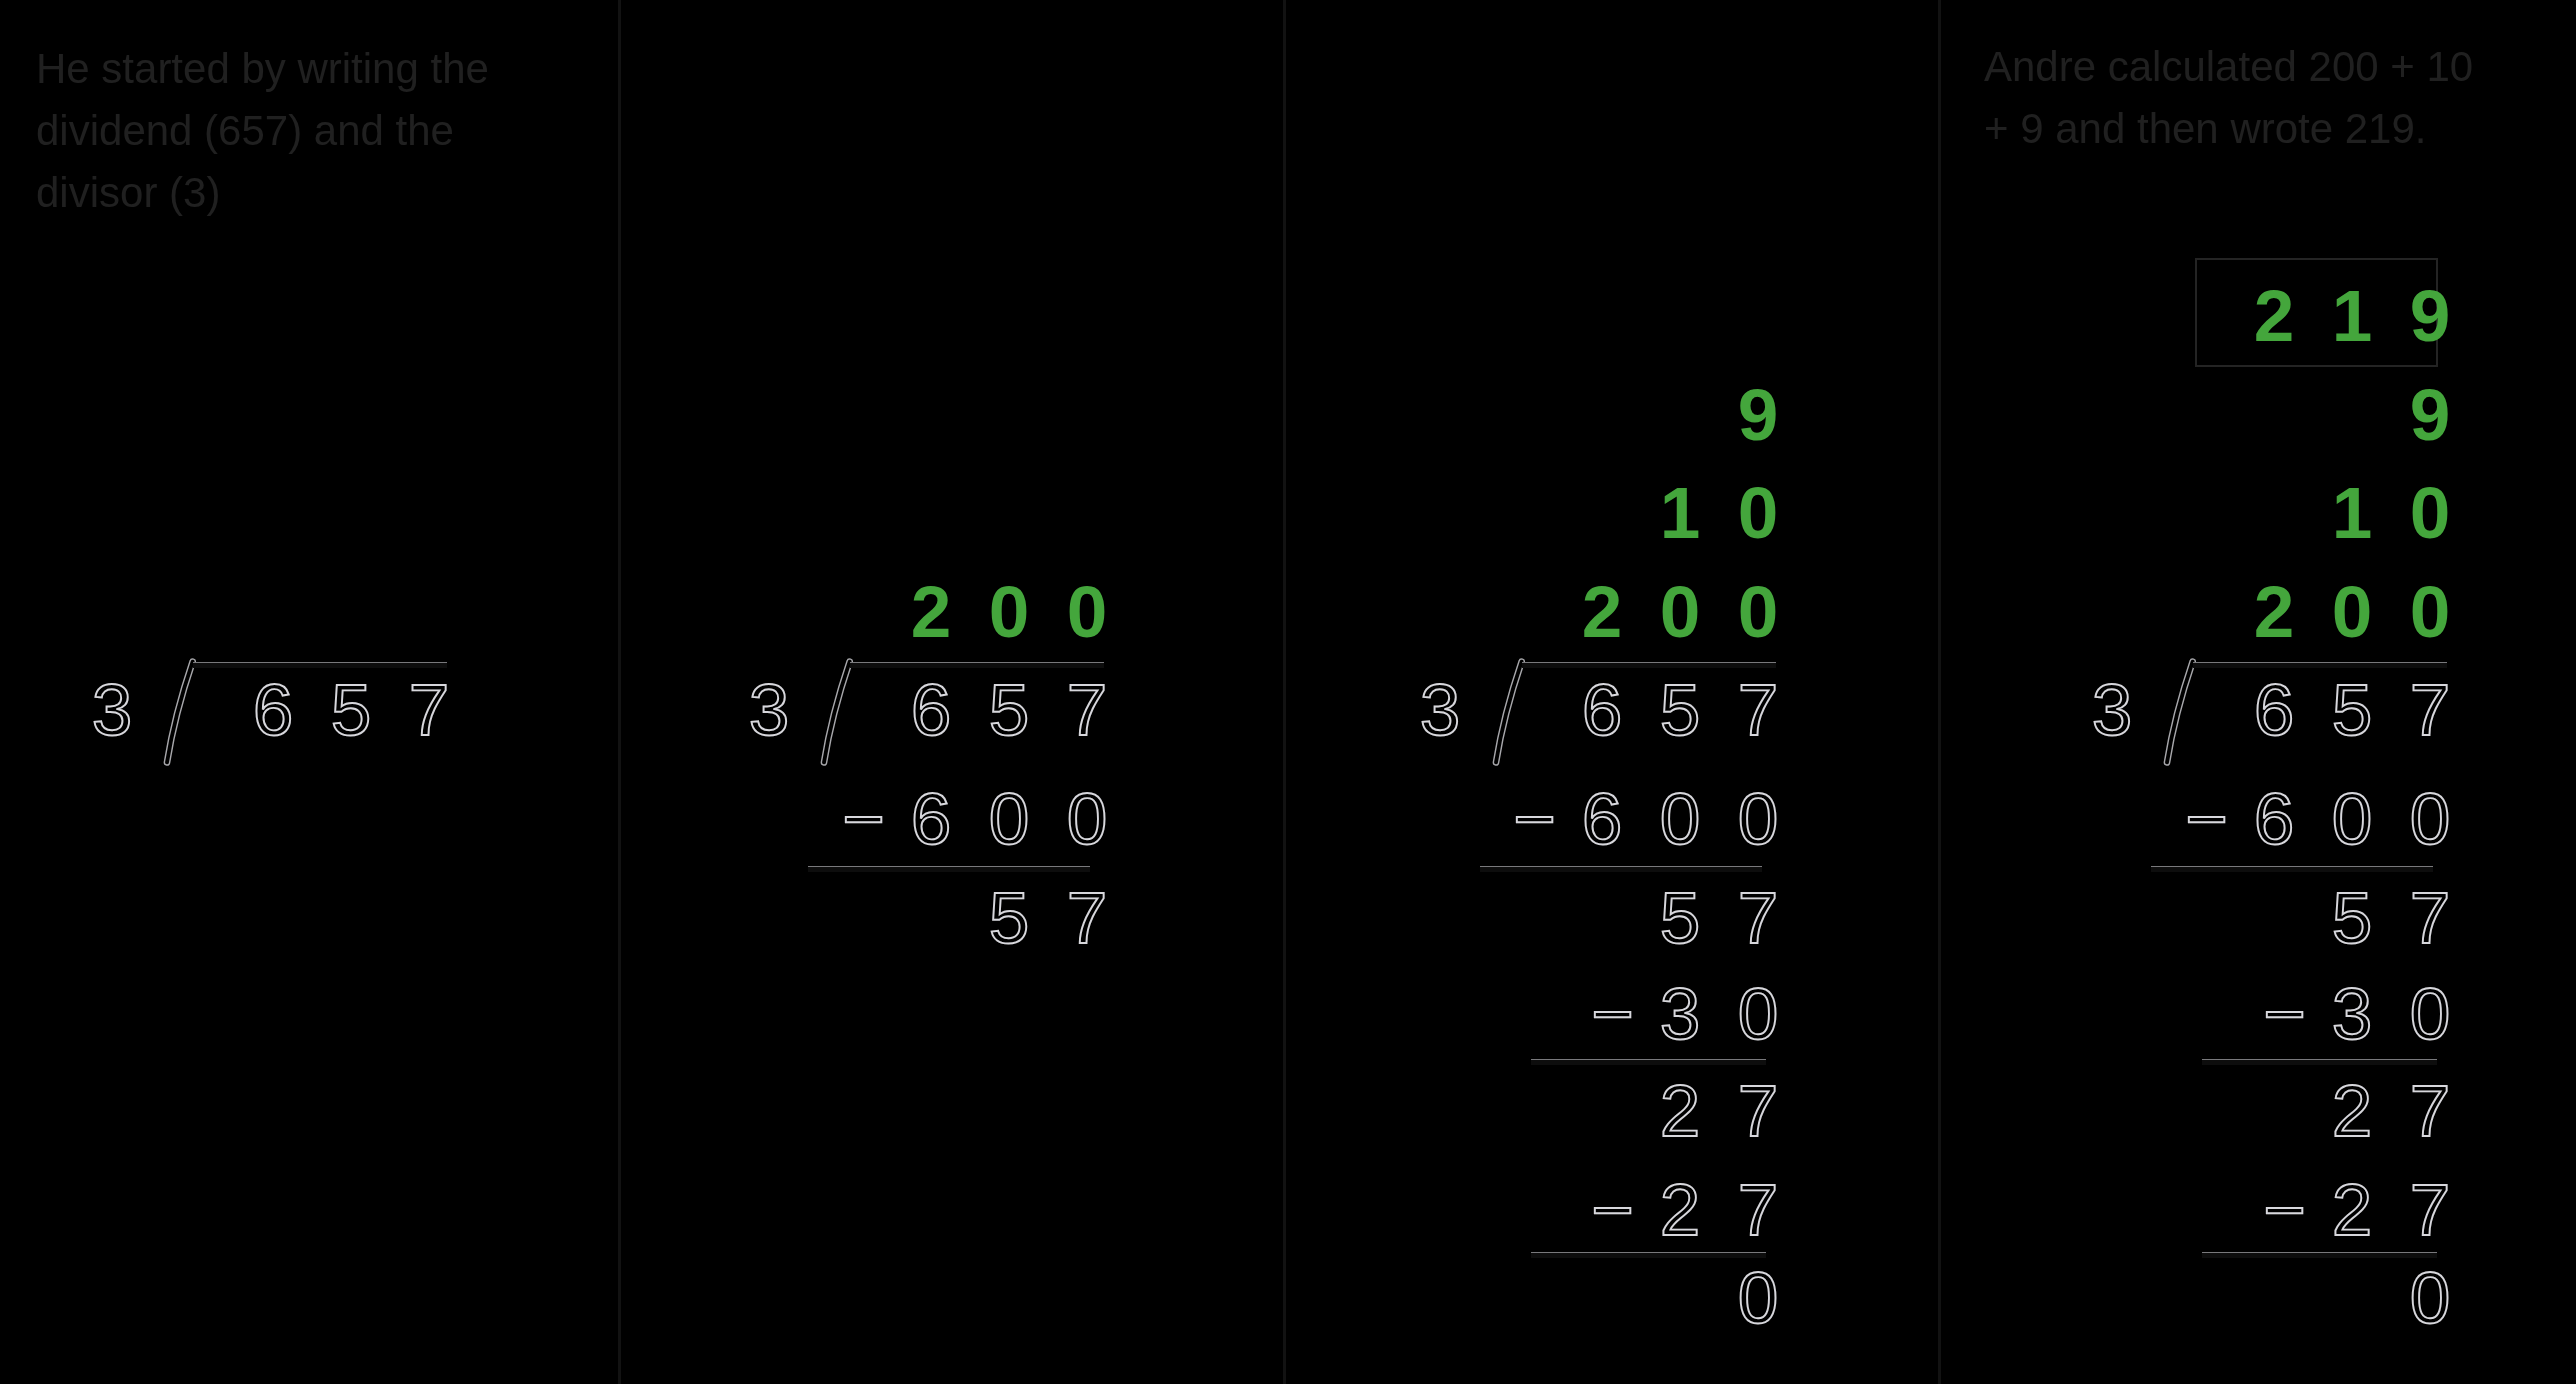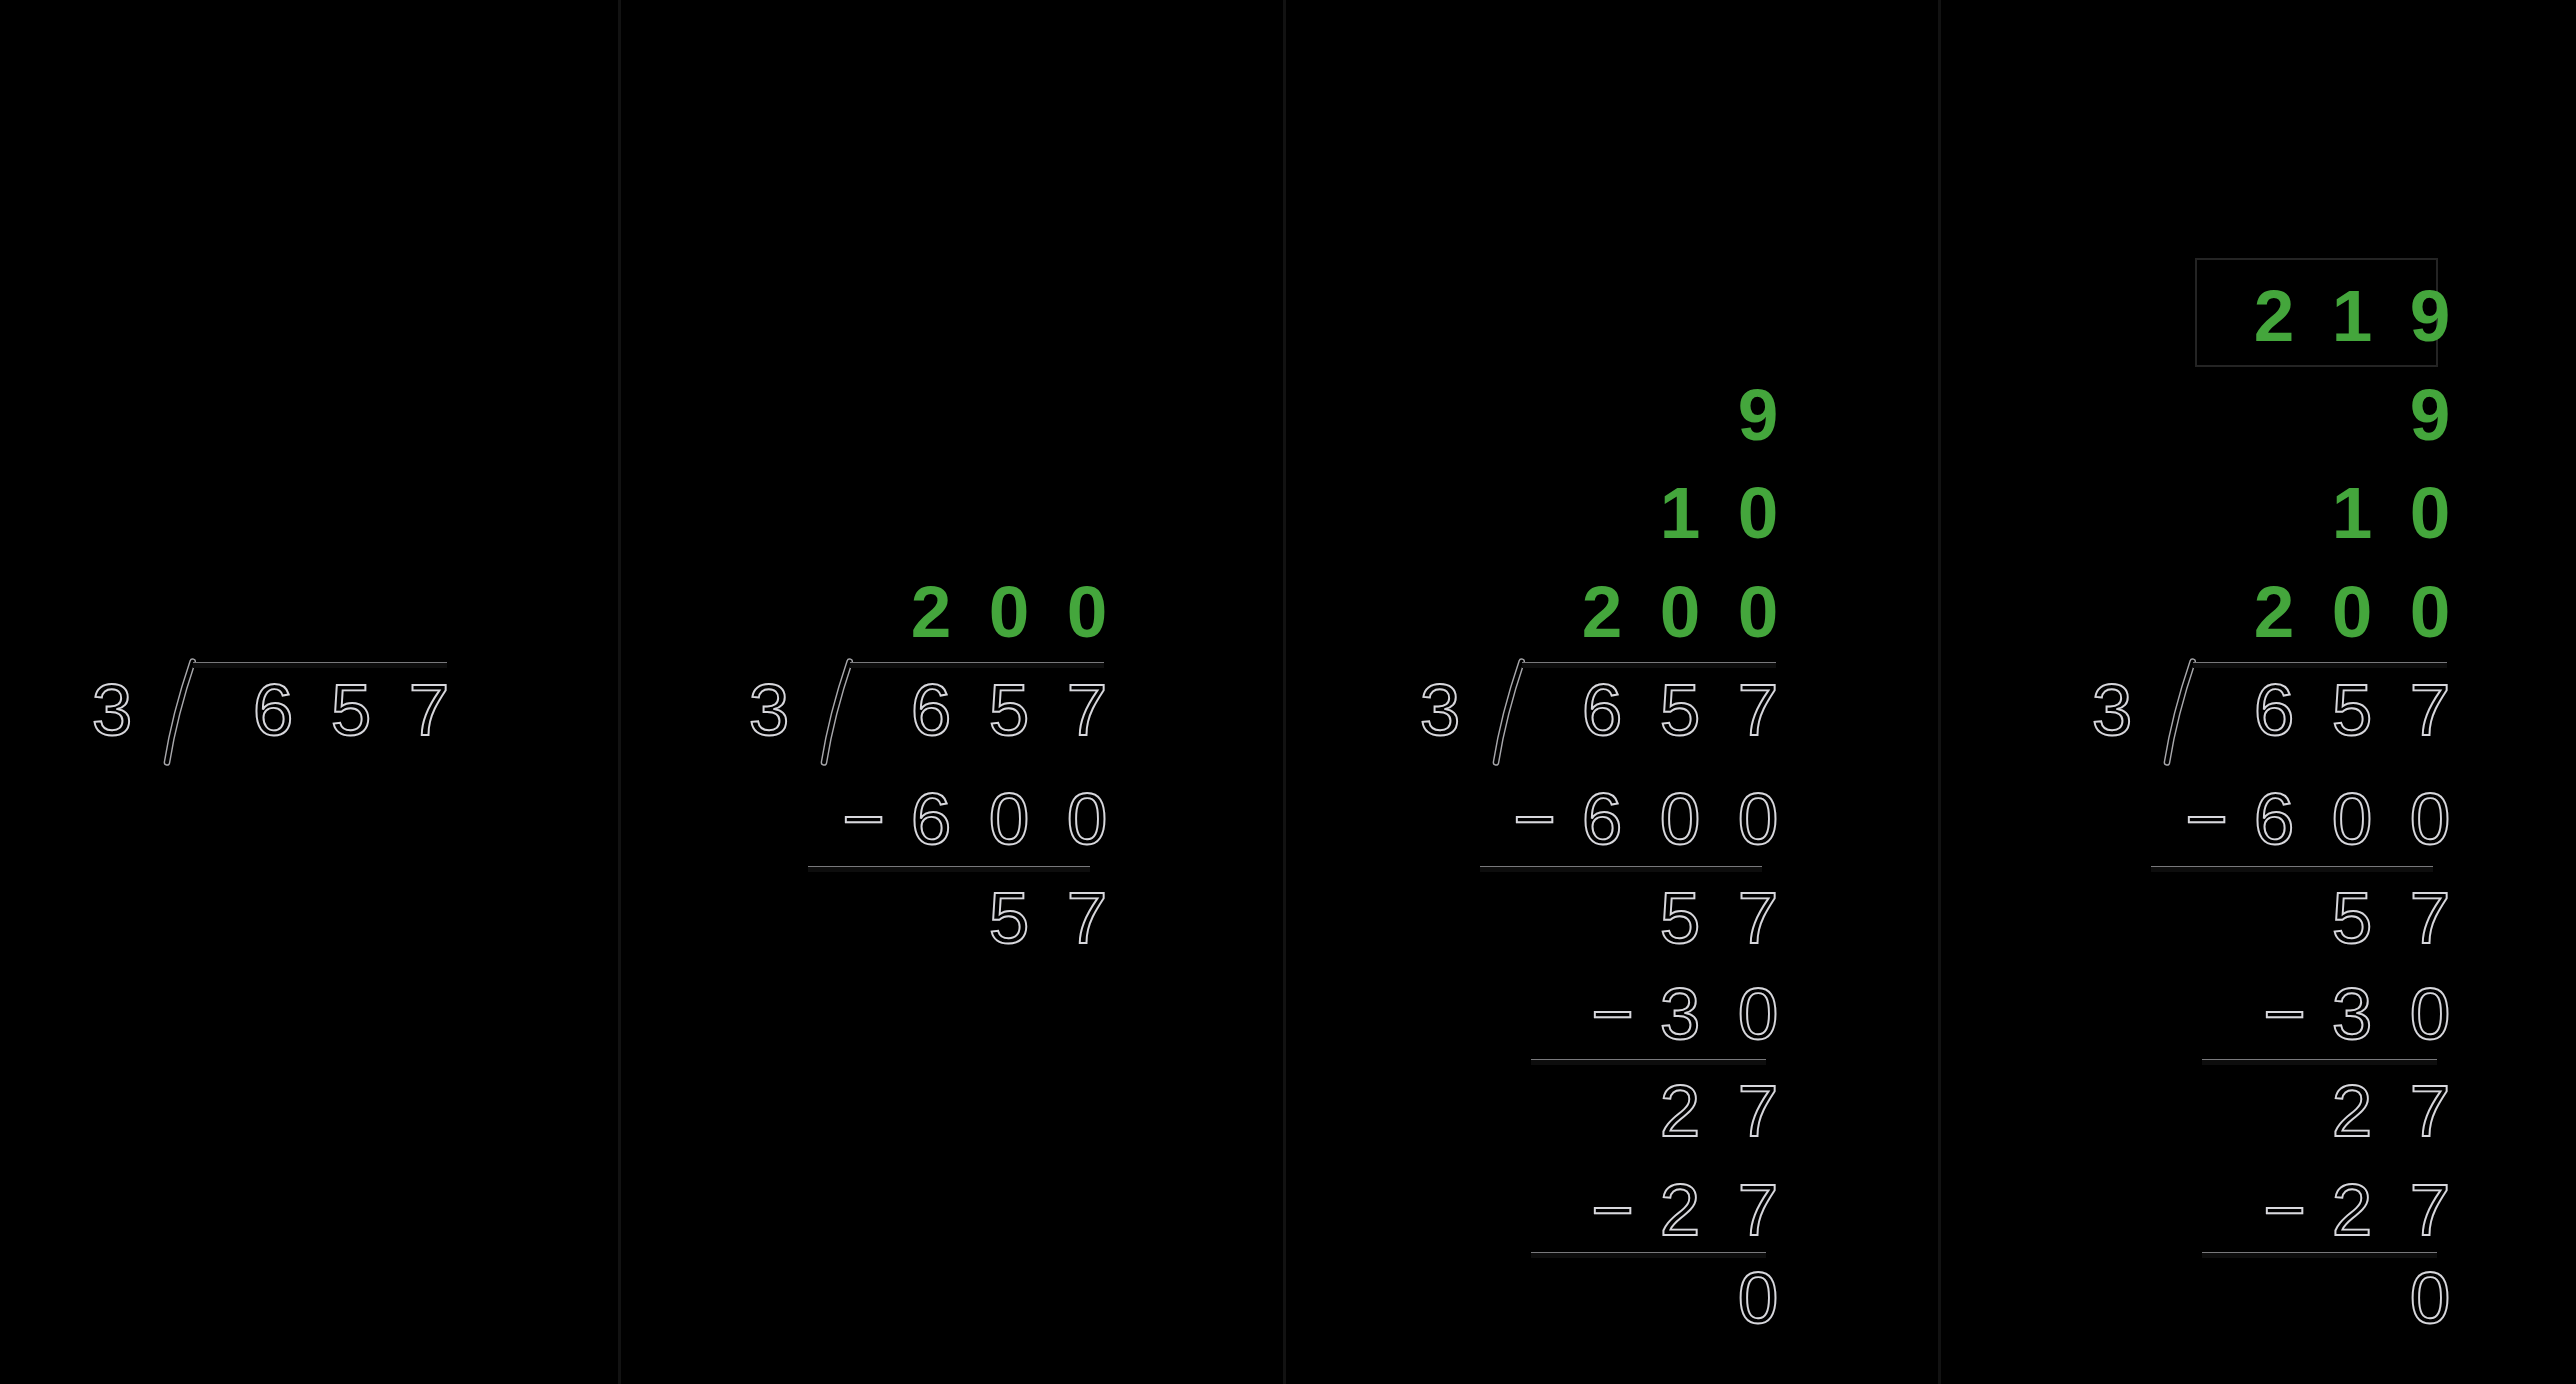--- a/index.html
+++ b/index.html
@@ -15,20 +15,25 @@
   .green{color:#44a63c;font-weight:bold;-webkit-text-stroke:0;}
   .divisor-cell{position:absolute;width:78px;text-align:center;font-size:73px;line-height:82px;height:82px;}
   .rule{position:absolute;height:4.8px;background:#0d0d0d;border-top:1px solid rgba(230,230,235,0.5);}
   .answer-box{position:absolute;border:2.9px solid #242424;background:transparent;}
   svg.bracket{position:absolute;overflow:visible;}
 </style>
 </head>
 <body>
 
 <div id="stage">
+  <div class="note" style="left:36px;top:38px;">He started by writing the
+dividend (657) and the
+divisor (3)</div>
+  <div class="note" style="left:1984px;top:36px;">Andre calculated 200 + 10
++ 9 and then wrote 219.</div>
   <div class="divider" style="left:618px;"></div>
   <div class="divider" style="left:1283px;"></div>
   <div class="divider" style="left:1938px;"></div>
 
 <div class="panel" style="left: 0px; width: 619px;">
       <div class="divisor-cell ink" style="left: 73px; top: 669px;">3</div>
       <svg class="bracket" width="57" height="116" viewBox="0 0 60 122" style="left: 148px; top: 654px;">
         <path d="M47,8 Q28,64 20,114" fill="none" stroke="rgba(238,238,244,0.7)" stroke-width="7" stroke-linecap="round"></path>
         <path d="M47,8 Q28,64 20,114" fill="none" stroke="#000" stroke-width="4" stroke-linecap="round"></path>
       </svg>

